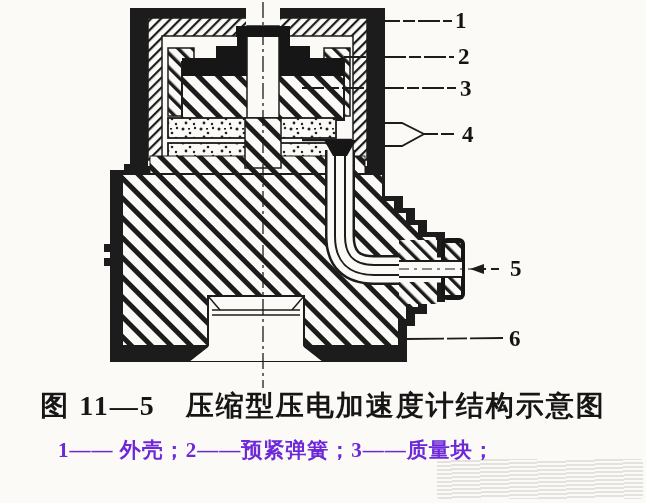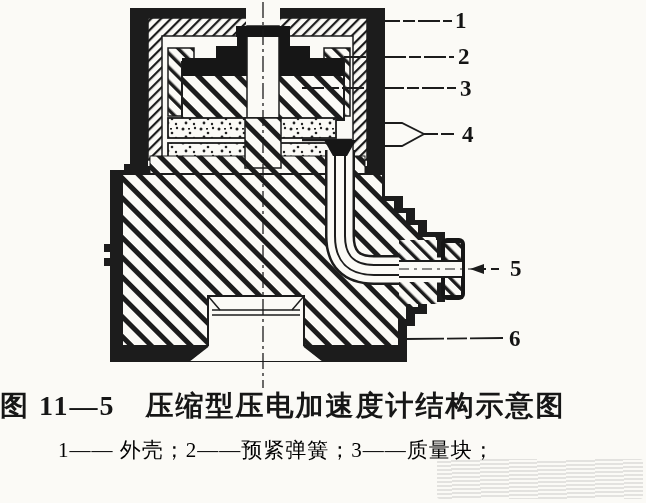--- a/index.html
+++ b/index.html
@@ -17,33 +17,33 @@
     position:absolute;
     font-size:23px;
     font-weight:700;
     line-height:1;
     color:#141414;
     letter-spacing:0;
   }
   .fig-title{
     position:absolute;
     left:0;right:0;top:387px;
-    text-align:left;
+    text-align:center;
     font-size:28px;
     font-weight:700;
     letter-spacing:2px;
     color:#161616;
     white-space:nowrap;
   }
   .legend-line{
     position:absolute;
     font-size:21px;
-    font-weight:400;
+    font-weight:700;
     letter-spacing:1px;
-    color:#000000;
+    color:#6d28d9;
     white-space:nowrap;
   }
   .legend-1{left:58px;top:436px;}
   .legend-2{left:36px;top:467px;}
   .watermark-smudge{
     position:absolute;
     left:437px;top:459px;width:206px;height:40px;
     background:
       repeating-linear-gradient(178deg,
         rgba(115,115,115,0) 0 2px,

